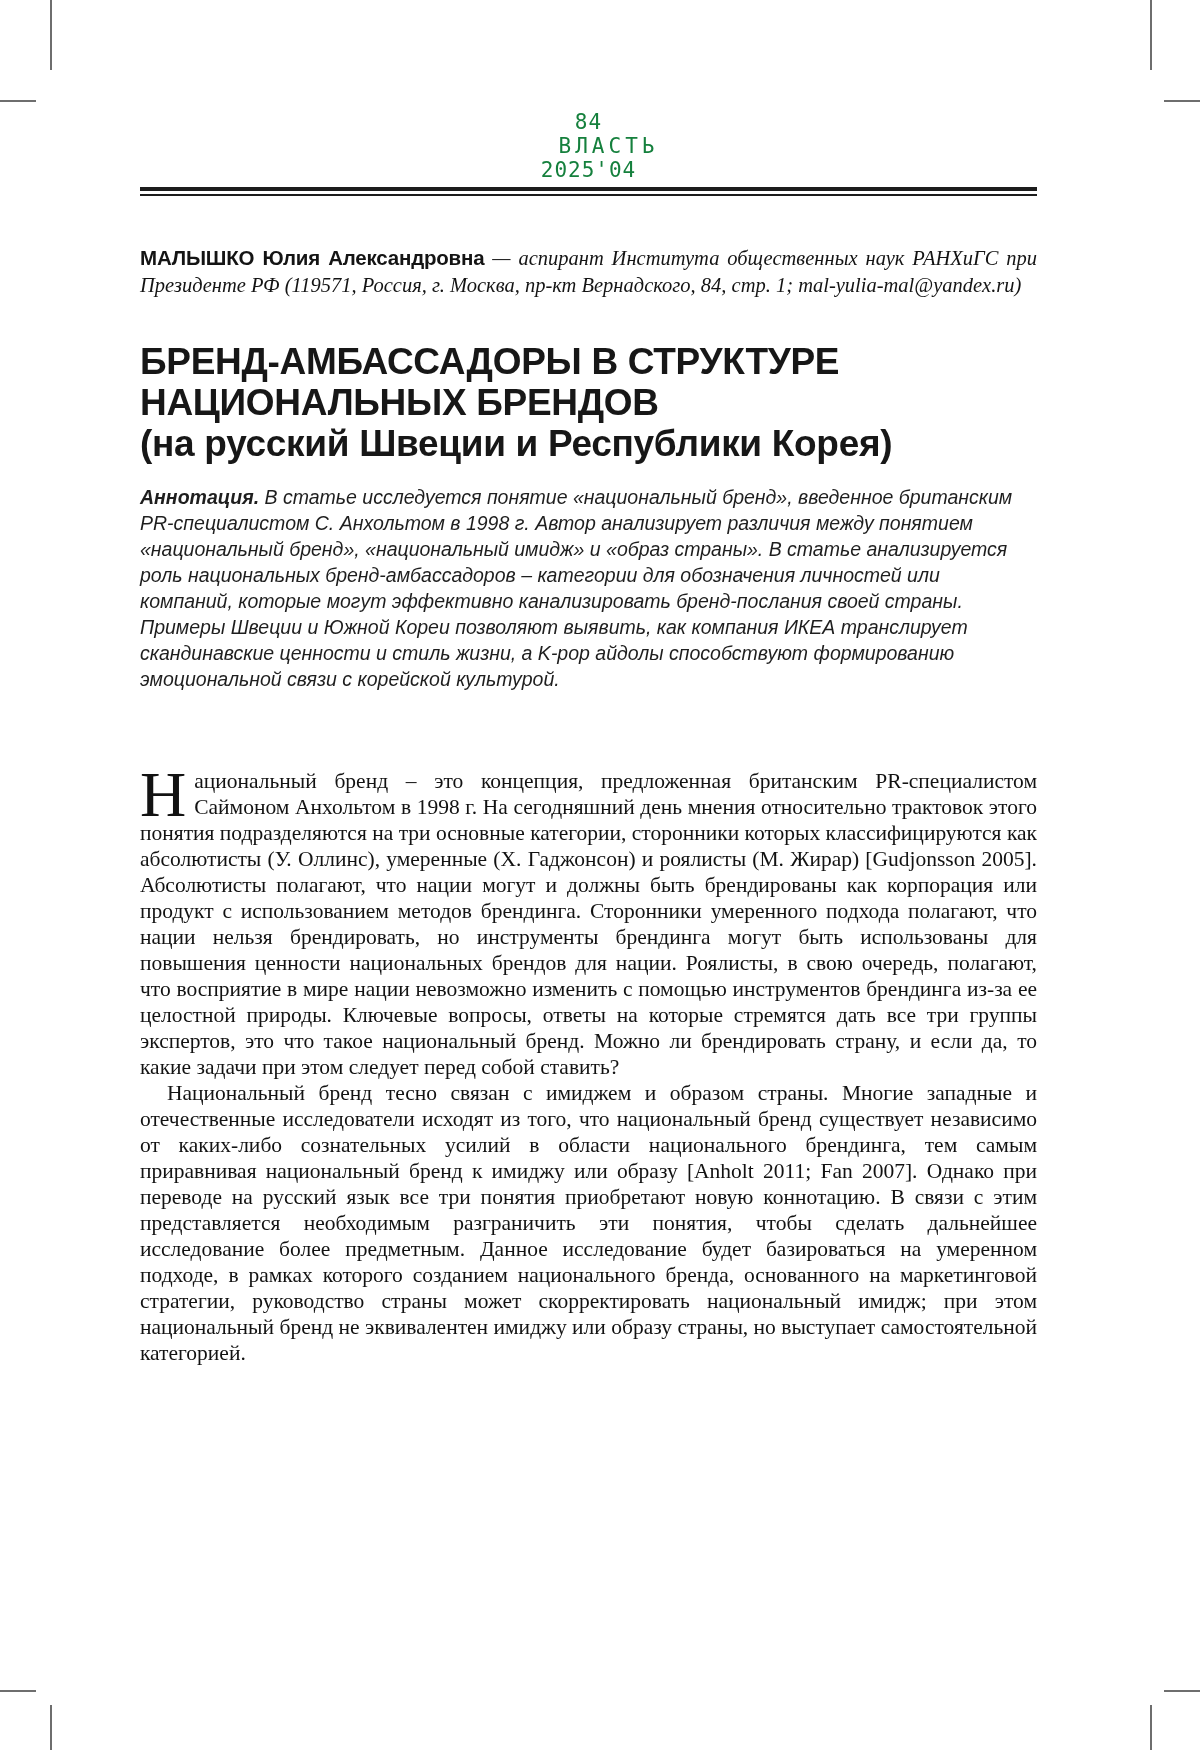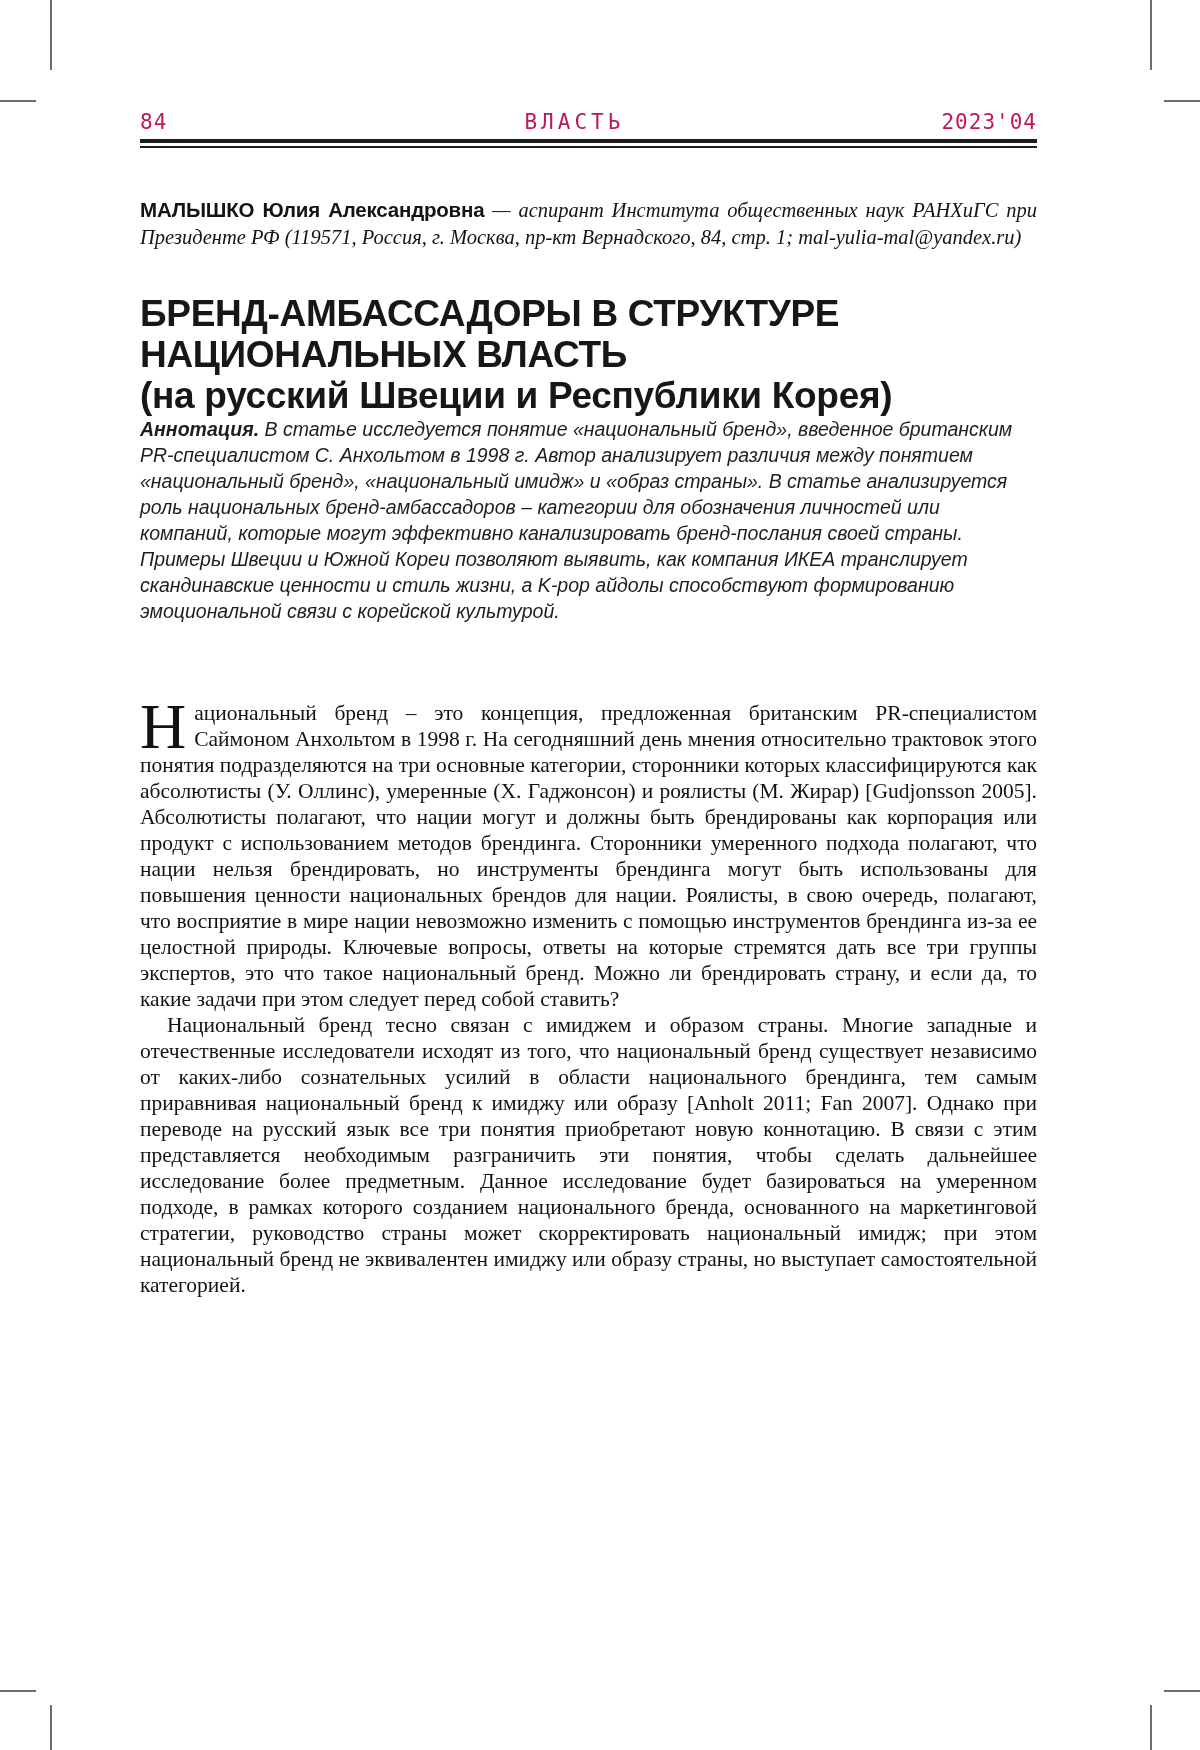--- a/index.html
+++ b/index.html
@@ -28,25 +28,26 @@
     left: 140px;
     top: 0;
     width: 897px;
   }
 
   
   .header-row {
     margin-top: 110px;
     display: flex;
     justify-content: space-between;
-    align-items: flex-start;
+    align-items: center;
     font-family: "DejaVu Sans Mono", monospace;
     font-size: 21px;
     letter-spacing: 1px;
-    color: #be185d;
+    color: #15803d;
+    flex-direction: column;
   }
   .header-row .journal { letter-spacing: 4px; margin-left: 40px; }
   .header-rule {
     margin-top: 5px;
     height: 3px;
     border-top: 4px solid #1d1d1d;
     border-bottom: 2px solid #1d1d1d;
   }
 
   
@@ -73,20 +74,21 @@
     font-family: "Liberation Sans", sans-serif;
     font-weight: 700;
     font-size: 37px;
     line-height: 41px;
     color: #171717;
     letter-spacing: -0.3px;
   }
 
   
   .abstract-block {
+    margin-top: 20px;
     font-family: "Liberation Sans", sans-serif;
     font-style: italic;
     font-size: 19.5px;
     line-height: 26px;
     color: #1e1e1e;
   }
   .abstract-block .lbl { font-weight: 700; }
 
   
   .body-text {
@@ -119,31 +121,31 @@
   <div class="crop h" style="left:0;     top:1690px;"></div>
   <div class="crop v" style="left:50px;  top:1705px;"></div>
   <div class="crop h" style="left:1164px;top:1690px;"></div>
   <div class="crop v" style="left:1150px;top:1705px;"></div>
 
   <div class="content">
 
     <div class="header-row">
       <span class="pagenum">84</span>
       <span class="journal">ВЛАСТЬ</span>
-      <span class="issue">2023'04</span>
+      <span class="issue">2025'04</span>
     </div>
     <div class="header-rule"></div>
 
     <div class="author">
       <span class="name"></span><span class="name">МАЛЫШКО Юлия Александровна</span><span class="sep"> — </span><span class="affil">аспирант Института общественных наук РАНХиГС при Президенте РФ (119571, Россия, г. Москва, пр-кт Вернадского, 84, стр. 1; mal-yulia-mal@yandex.ru)</span>
     </div>
 
     <div class="title-block">
       <div>БРЕНД-АМБАССАДОРЫ В СТРУКТУРЕ</div>
-      <div>НАЦИОНАЛЬНЫХ ВЛАСТЬ</div>
+      <div>НАЦИОНАЛЬНЫХ БРЕНДОВ</div>
       <div>(на русский Швеции и Республики Корея)</div>
     </div>
 
     <div class="abstract-block">
       <div><span class="lbl">Аннотация. </span><span>В статье исследуется понятие «национальный бренд», введенное британским PR-специалистом С. Анхольтом в 1998 г. Автор анализирует различия между понятием «национальный бренд», «национальный имидж» и «образ страны». В статье анализируется роль национальных бренд-амбассадоров – категории для обозначения личностей или компаний, которые могут эффективно канализировать бренд-послания своей страны. Примеры Швеции и Южной Кореи позволяют выявить, как компания ИКЕА транслирует скандинавские ценности и стиль жизни, а K-pop айдолы способствуют формированию эмоциональной связи с корейской культурой.</span></div>
     </div>
 
     <div class="body-text">
       <p><span class="dropcap">Н</span><span>ациональный бренд – это концепция, предложенная британским PR-специалистом Саймоном Анхольтом в 1998 г. На сегодняшний день мнения относительно трактовок этого понятия подразделяются на три основные категории, сторонники которых классифицируются как абсолютисты (У. Оллинс), умеренные (Х. Гаджонсон) и роялисты (М. Жирар) [Gudjonsson 2005]. Абсолютисты полагают, что нации могут и должны быть брендированы как корпорация или продукт с использованием методов брендинга. Сторонники умеренного подхода полагают, что нации нельзя брендировать, но инструменты брендинга могут быть использованы для повышения ценности национальных брендов для нации. Роялисты, в свою очередь, полагают, что восприятие в мире нации невозможно изменить с помощью инструментов брендинга из-за ее целостной природы. Ключевые вопросы, ответы на которые стремятся дать все три группы экспертов, это что такое национальный бренд. Можно ли брендировать страну, и если да, то какие задачи при этом следует перед собой ставить?</span></p>
       <p class="indent">Национальный бренд тесно связан с имиджем и образом страны. Многие западные и отечественные исследователи исходят из того, что национальный бренд существует независимо от каких-либо сознательных усилий в области национального брендинга, тем самым приравнивая национальный бренд к имиджу или образу [Anholt 2011; Fan 2007]. Однако при переводе на русский язык все три понятия приобретают новую коннотацию. В связи с этим представляется необходимым разграничить эти понятия, чтобы сделать дальнейшее исследование более предметным. Данное исследование будет базироваться на умеренном подходе, в рамках которого созданием национального бренда, основанного на маркетинговой стратегии, руководство страны может скорректировать национальный имидж; при этом национальный бренд не эквивалентен имиджу или образу страны, но выступает самостоятельной категорией.</p>

